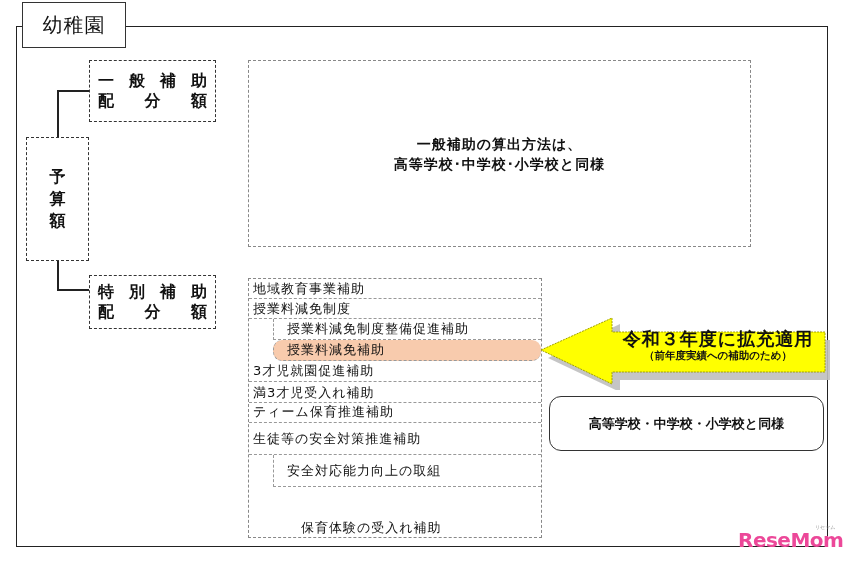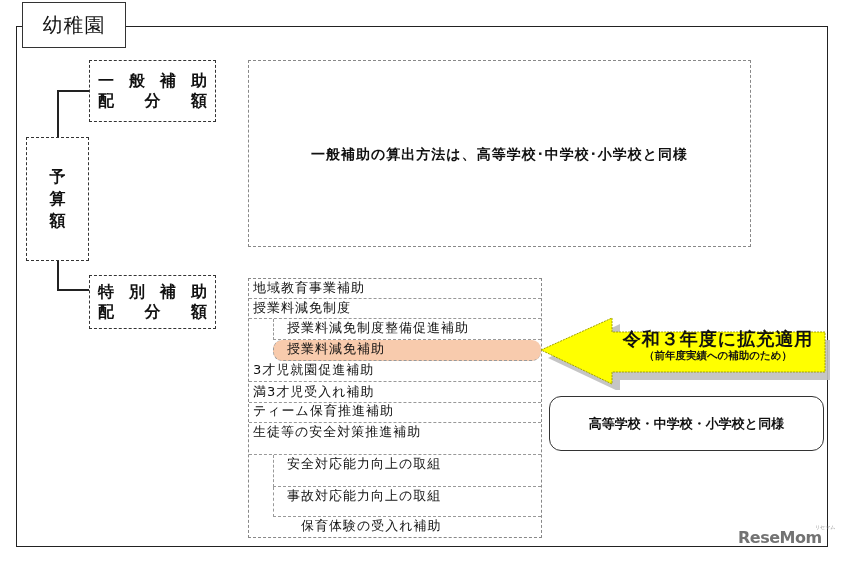--- a/index.html
+++ b/index.html
@@ -25,45 +25,45 @@
   .budget-box .vtext { font-weight: bold; font-size: 16px; line-height: 22px;
                        display: flex; flex-direction: column; align-items: center; }
 
   .general-box { left: 89px; top: 60px; width: 127px; height: 62px; }
   .special-box { left: 89px; top: 275px; width: 127px; height: 54px; }
 
   .line { background: #222; position: absolute; }
 
   .general-desc { left: 248px; top: 60px; width: 503px; height: 187px;
                   border: 1.5px dashed #888;
-                  display: flex; flex-direction: row; align-items: center; justify-content: center;
+                  display: flex; flex-direction: column; align-items: center; justify-content: center;
                   font-weight: bold; font-size: 14px; line-height: 20px; letter-spacing: 1px; }
 
   .list { left: 248px; top: 278px; width: 294px; height: 260px;
           border: 1.5px dashed #888; }
   .list-row { position: absolute; left: 0; right: 0; border-bottom: 1px dashed #999;
-              font-size: 13px; display: flex; align-items: flex-start; padding-left: 4px;
+              font-size: 13px; display: flex; align-items: center; padding-left: 4px;
               box-sizing: border-box; letter-spacing: 1px; }
   .list-row.sub { left: 24px; border-left: 1px dashed #999; padding-left: 13px; }
   .list-row.highlight { background: #f8cbad; border-radius: 9px; }
   .list-row.last { border-bottom: none; }
 
   .arrow-wrap { left: 538px; top: 314px; width: 296px; height: 76px; }
   .arrow-text { position: absolute; left: 80px; top: 16px; width: 200px;
                 text-align: center; font-weight: bold; }
   .arrow-text .main { font-size: 18px; line-height: 18px; letter-spacing: 1px; }
   .arrow-text .sub { font-size: 10.5px; line-height: 14px; }
 
   .same-box { left: 549px; top: 396px; width: 275px; height: 55px;
               border: 1.5px solid #333; border-radius: 12px;
               display: flex; flex-direction: row; align-items: center; justify-content: center;
               font-weight: bold; font-size: 13px; line-height: 17px; }
 
   .watermark { left: 738px; top: 528px; font-family: "DejaVu Sans", sans-serif;
-               font-weight: bold; font-size: 16px; color: #737373; letter-spacing: -0.5px; }
+               font-weight: bold; font-size: 20px; color: #ec4899; letter-spacing: -0.5px; }
   .watermark-ruby { left: 815px; top: 524px; font-size: 5px; color: #999; }
 </style>
 </head>
 <body>
 
 <div class="abs outer-frame"></div>
 <div class="abs title-box">幼稚園</div>
 
 <div class="line" style="left:57px; top:90px; width:2px; height:48px;"></div>
 <div class="line" style="left:57px; top:90px; width:33px; height:2px;"></div>
@@ -132,23 +132,20 @@
     </div>
   <div class="list-row" style="top:123px; height:21px;">
       <span>ティーム保育推進補助</span>
     </div>
   <div class="list-row" style="top:144px; height:32px;">
       <span>生徒等の安全対策推進補助</span>
     </div>
   <div class="list-row sub" style="top:176px; height:32px;">
       <span>安全対応能力向上の取組</span>
     </div>
-  <div class="list-row sub" style="top:208px; height:30px;">
-      <span>事故対応能力向上の取組</span>
-    </div>
   <div class="list-row last" style="top:238px; height:21px;margin-left:48px;">
       <span>保育体験の受入れ補助</span>
     </div>
 </div>
 
 <div class="abs arrow-wrap">
   <svg width="296" height="76" viewBox="0 0 296 76">
     <polygon points="10,44 82,10 82,26 292,26 292,66 82,66 82,78" fill="#bfbfbf" opacity="0.9"></polygon>
     <polygon points="3,36 74,4 74,18 287,18 287,58 74,58 74,70" fill="#ffff00" stroke="#a0a000" stroke-width="1" stroke-dasharray="2,1"></polygon>
   </svg>

